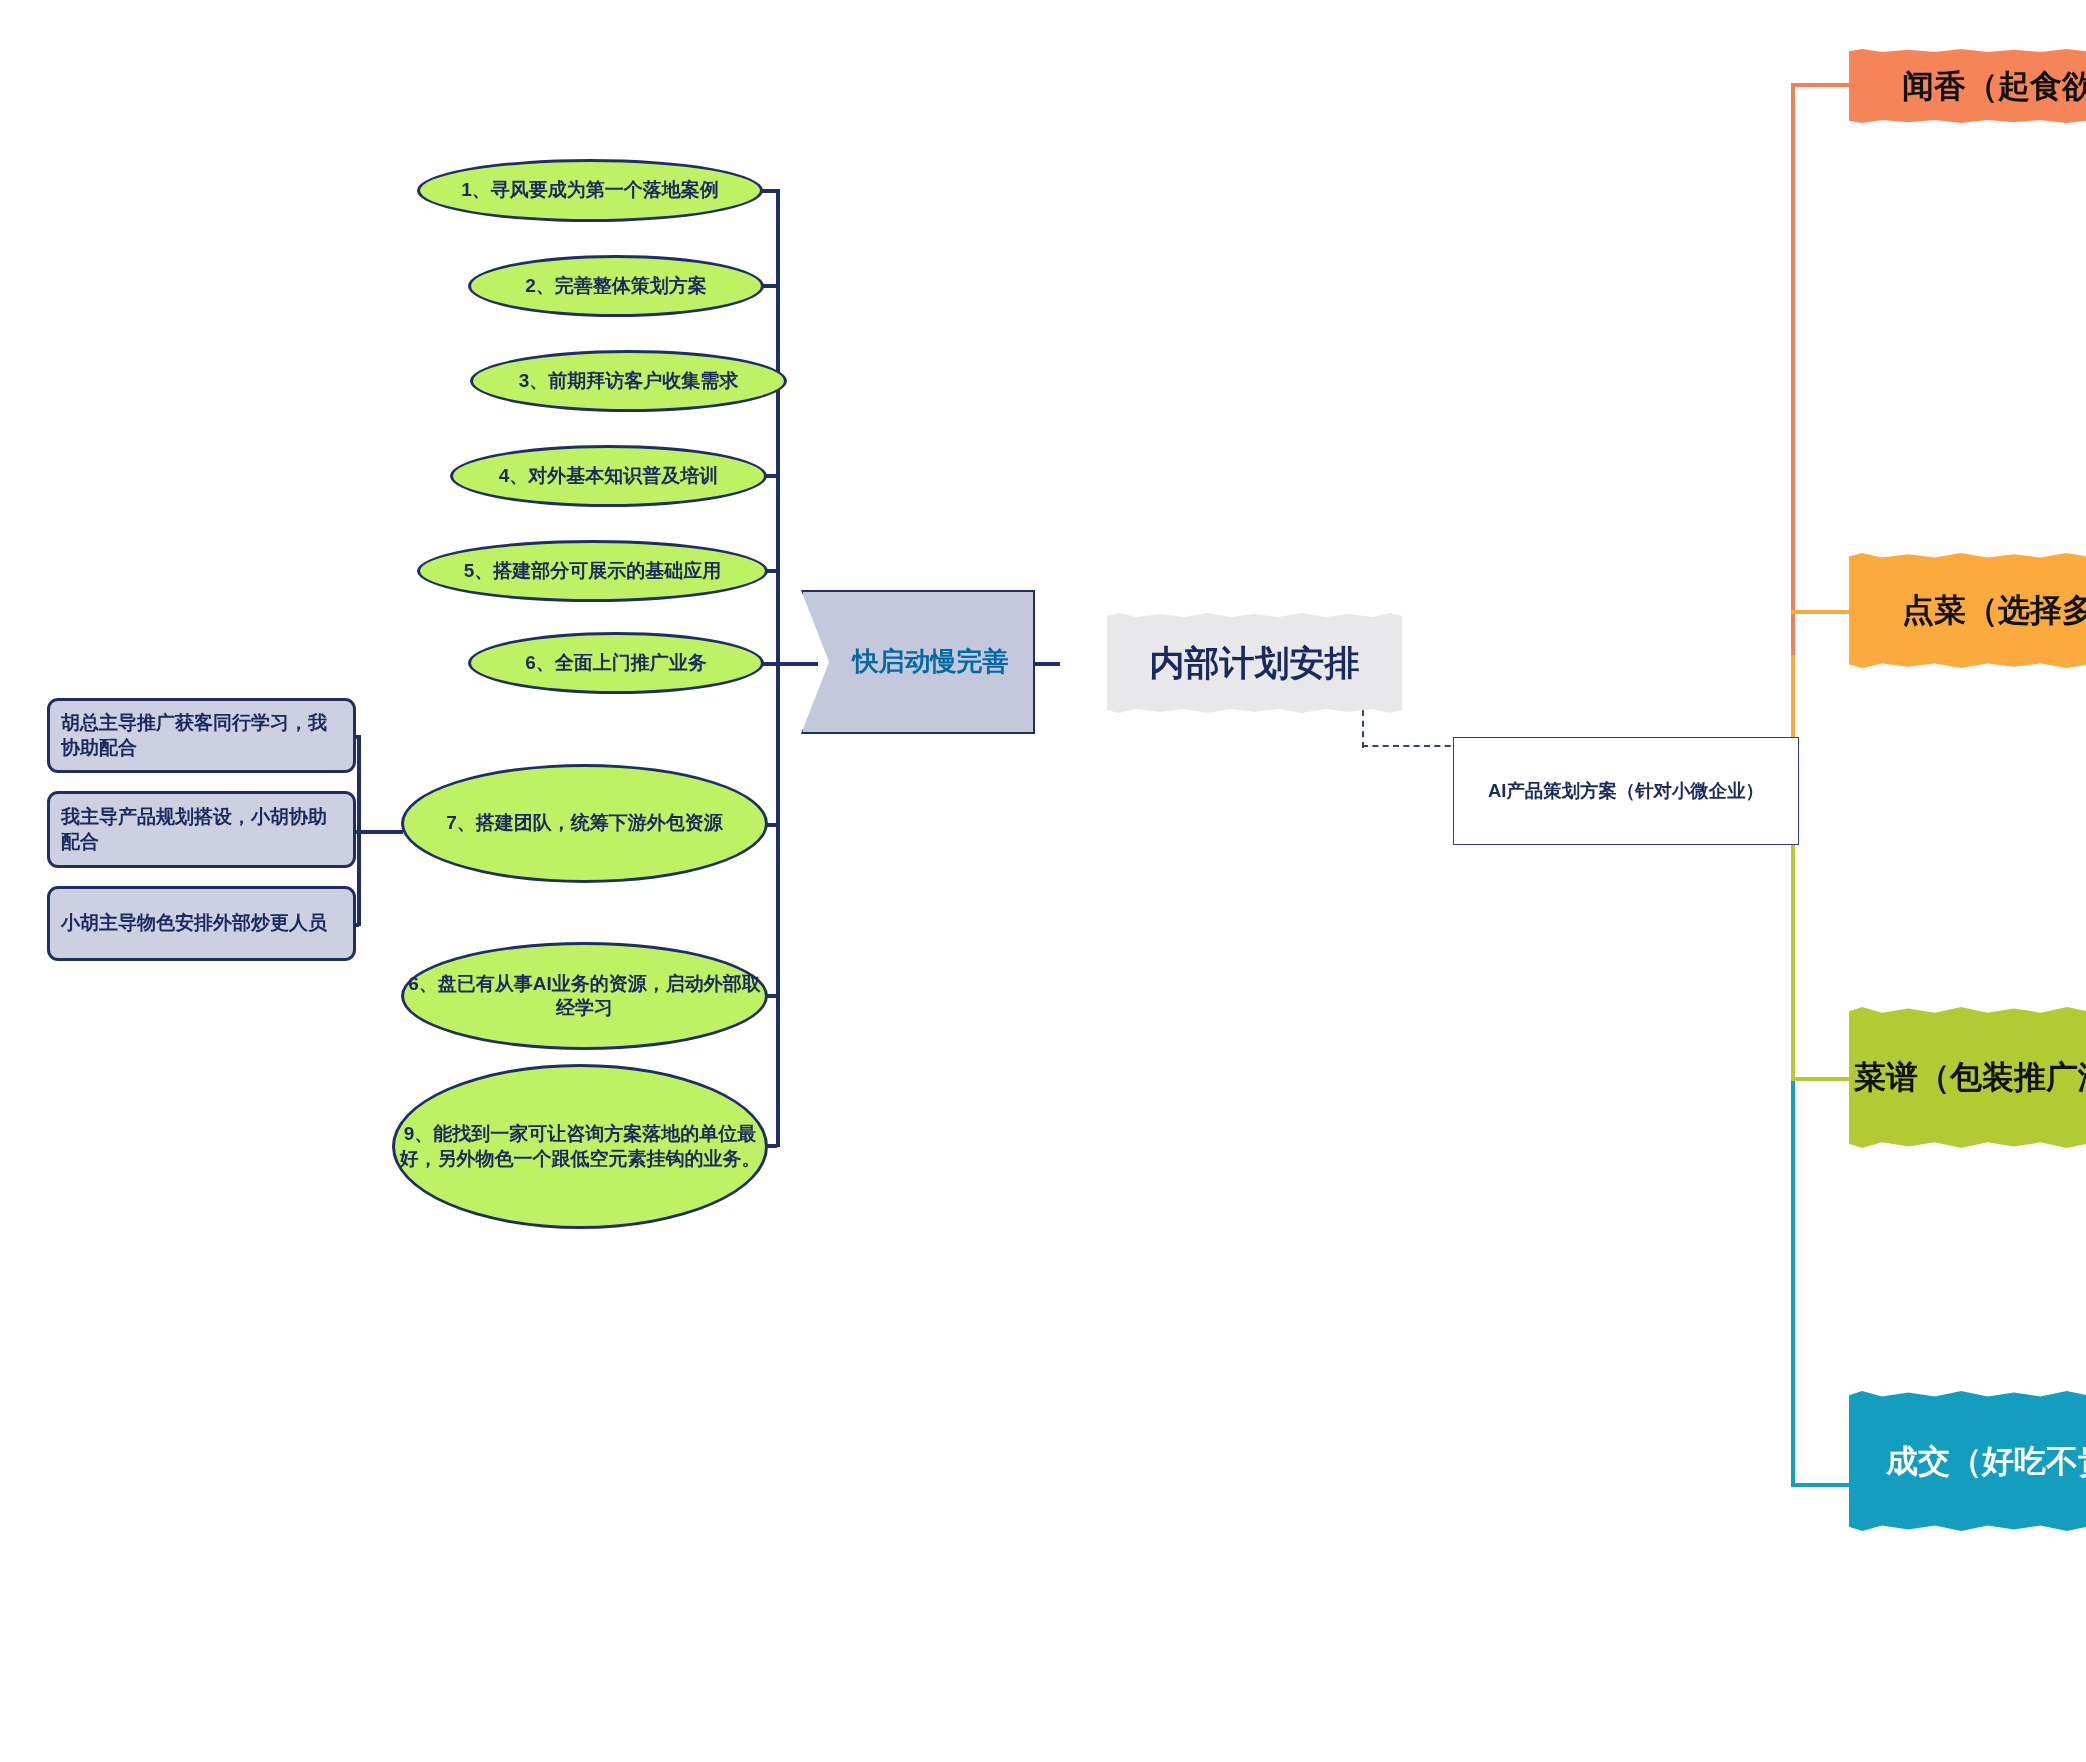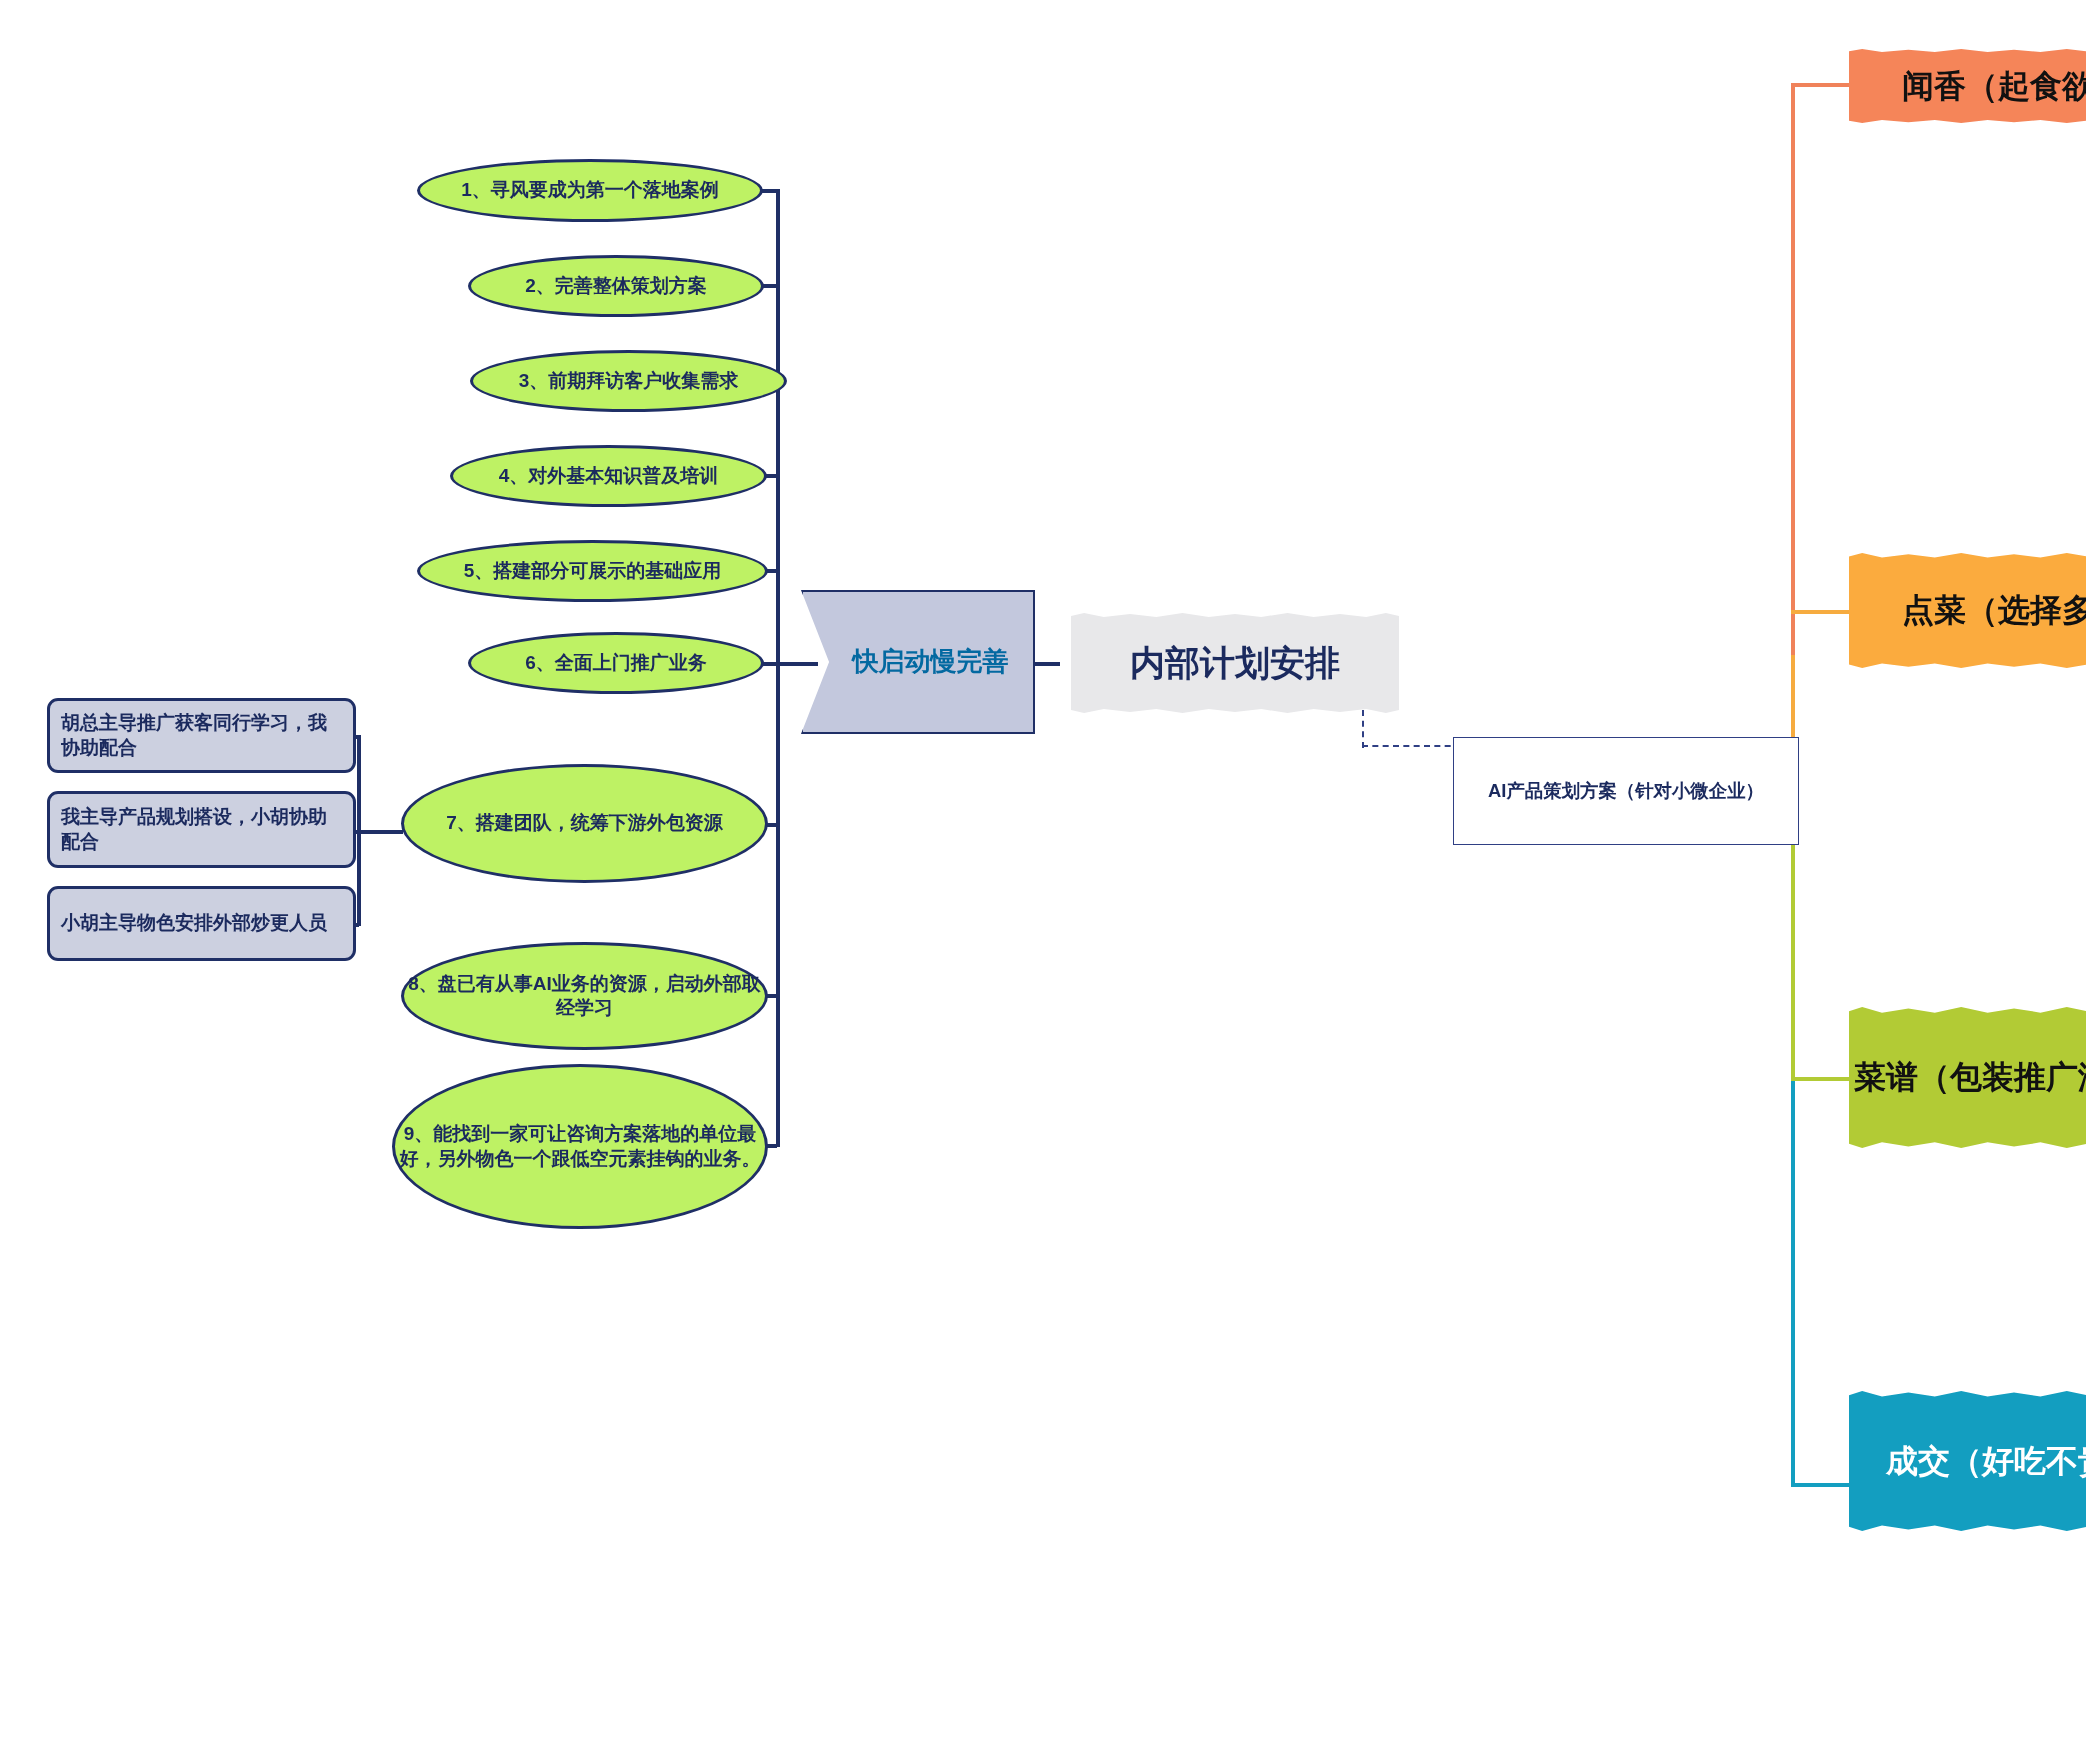--- a/index.html
+++ b/index.html
@@ -115,40 +115,40 @@
   <div class="node ell-navy" style="left:417px;top:540px;width:351px;height:62px;">
       <span>5、搭建部分可展示的基础应用</span>
     </div>
   <div class="node ell-navy" style="left:468px;top:632px;width:296px;height:62px;">
       <span>6、全面上门推广业务</span>
     </div>
   <div class="node ell-navy" style="left:401px;top:764px;width:367px;height:119px;">
       <span>7、搭建团队，统筹下游外包资源</span>
     </div>
   <div class="node ell-navy" style="left:401px;top:942px;width:367px;height:108px;">
-      <span>8、盘已有从事AI业务的资源，启动外部取经学习</span>
+      <span>6、盘已有从事AI业务的资源，启动外部取经学习</span>
     </div>
   <div class="node ell-navy" style="left:392px;top:1064px;width:376px;height:165px;">
       <span>9、能找到一家可让咨询方案落地的单位最好，另外物色一个跟低空元素挂钩的业务。</span>
     </div>
 
   <div class="node rect-navy" style="left:47px;top:698px;width:309px;height:75px;">
       <span>胡总主导推广获客同行学习，我协助配合</span>
     </div>
   <div class="node rect-navy" style="left:47px;top:791px;width:309px;height:77px;">
       <span>我主导产品规划搭设，小胡协助配合</span>
     </div>
   <div class="node rect-navy" style="left:47px;top:886px;width:309px;height:75px;">
       <span>小胡主导物色安排外部炒更人员</span>
     </div>
 
   <div class="node chev-navy" style="left:801px;top:590px;width:234px;height:144px;">
       <span style="padding-left:29px">快启动慢完善</span>
     </div>
-  <div class="node scribble-grey" style="left:1071px;top:613px;width:328px;height:100px;">
+  <div class="node scribble-grey" style="left:1107px;top:613px;width:295px;height:100px;">
       <span>内部计划安排</span>
     </div>
 
   <div class="node plain-box" style="left:1445px;top:737px;width:346px;height:108px;margin-left:8px;">
       <span>AI产品策划方案（针对小微企业）</span>
     </div>
   <div style="position:absolute;left:1452px;top:744px;width:346px;height:108px;border:1.7px solid #2f3f84;z-index:-1;"></div>
 
   <div class="node scribble-orange" style="left:1849px;top:49px;width:330px;height:74px;">
       <span>闻香（起食欲）</span>

